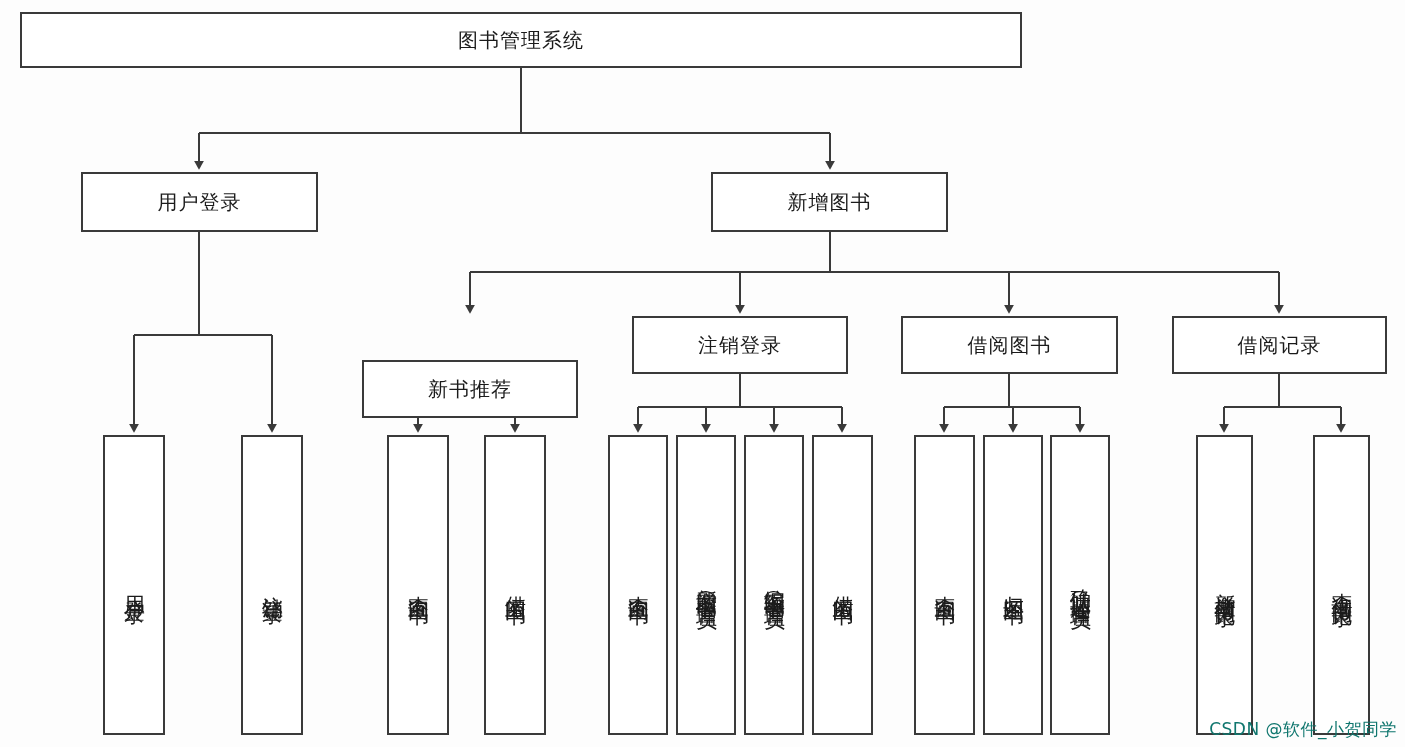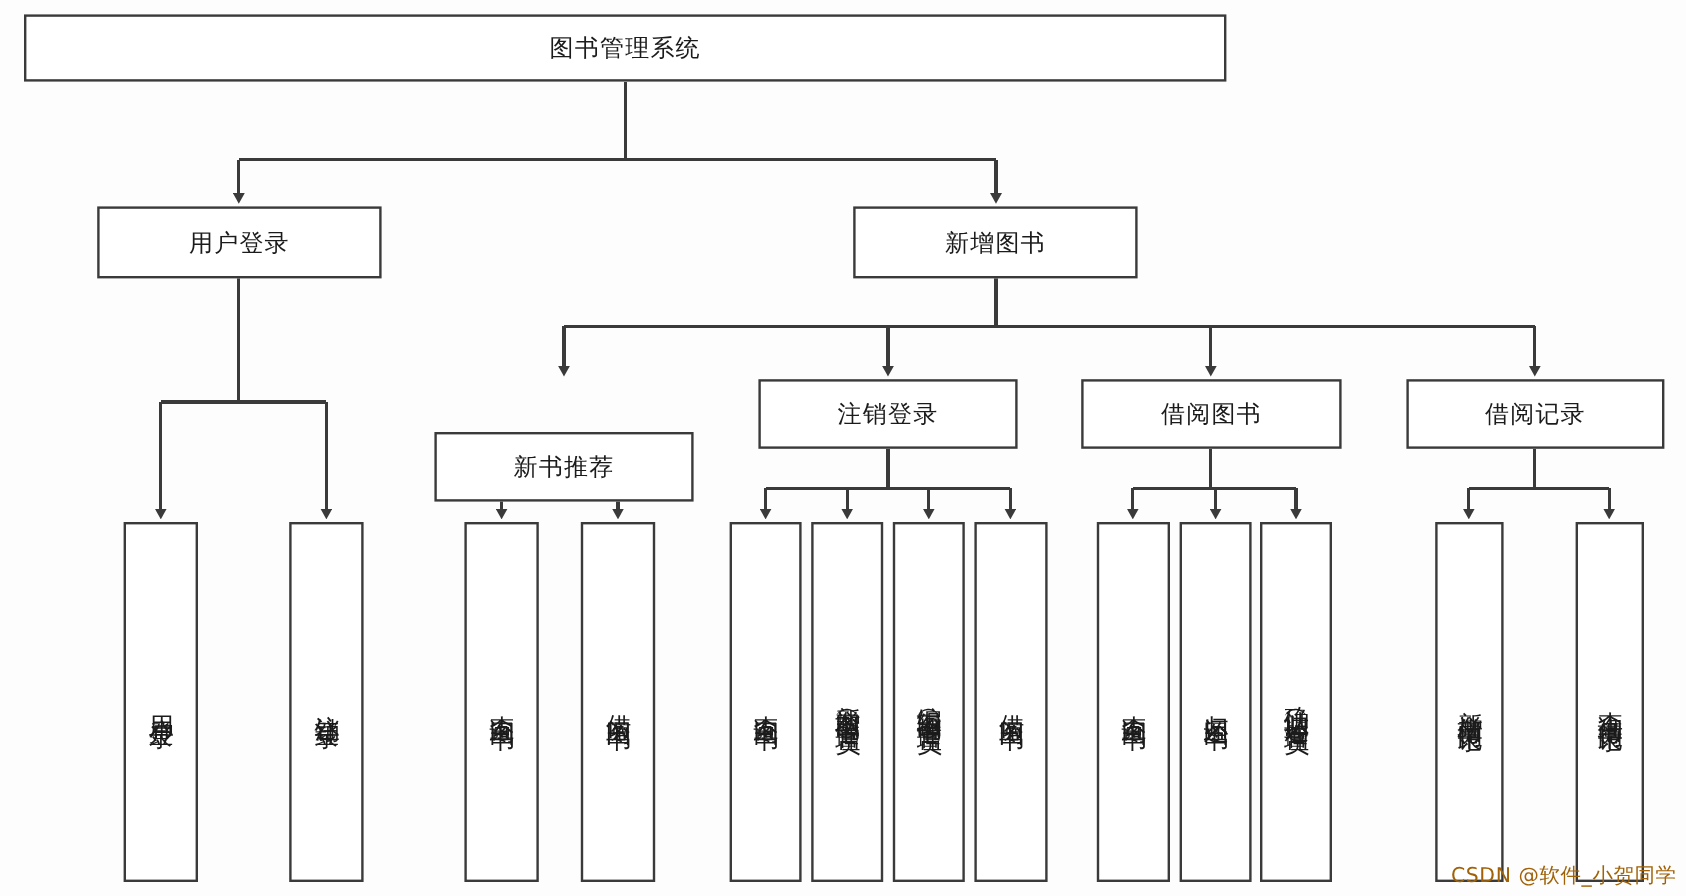--- a/index.html
+++ b/index.html
@@ -177,14 +177,14 @@
   <div class="node v-node" style="left: 1050px; top: 435px; width: 60px; height: 300px; background: rgb(255, 255, 255); border-color: rgb(58, 58, 58); color: rgb(27, 27, 27);">
     <span class="vlabel">确认归还（管理员）</span>
   </div>
   <div class="node v-node" style="left: 1196px; top: 435px; width: 57px; height: 300px; background: rgb(255, 255, 255); border-color: rgb(58, 58, 58); color: rgb(27, 27, 27);">
     <span class="vlabel">新增借阅记录</span>
   </div>
   <div class="node v-node" style="left: 1313px; top: 435px; width: 57px; height: 300px; background: rgb(255, 255, 255); border-color: rgb(58, 58, 58); color: rgb(27, 27, 27);">
     <span class="vlabel">查询借阅记录</span>
   </div>
 
-  <div id="watermark" style="color: #a16207;">CSDN @软件_小贺同学</div>
+  <div id="watermark" style="color: #0f766e;">CSDN @软件_小贺同学</div>
 </div>
 
 </body></html>

